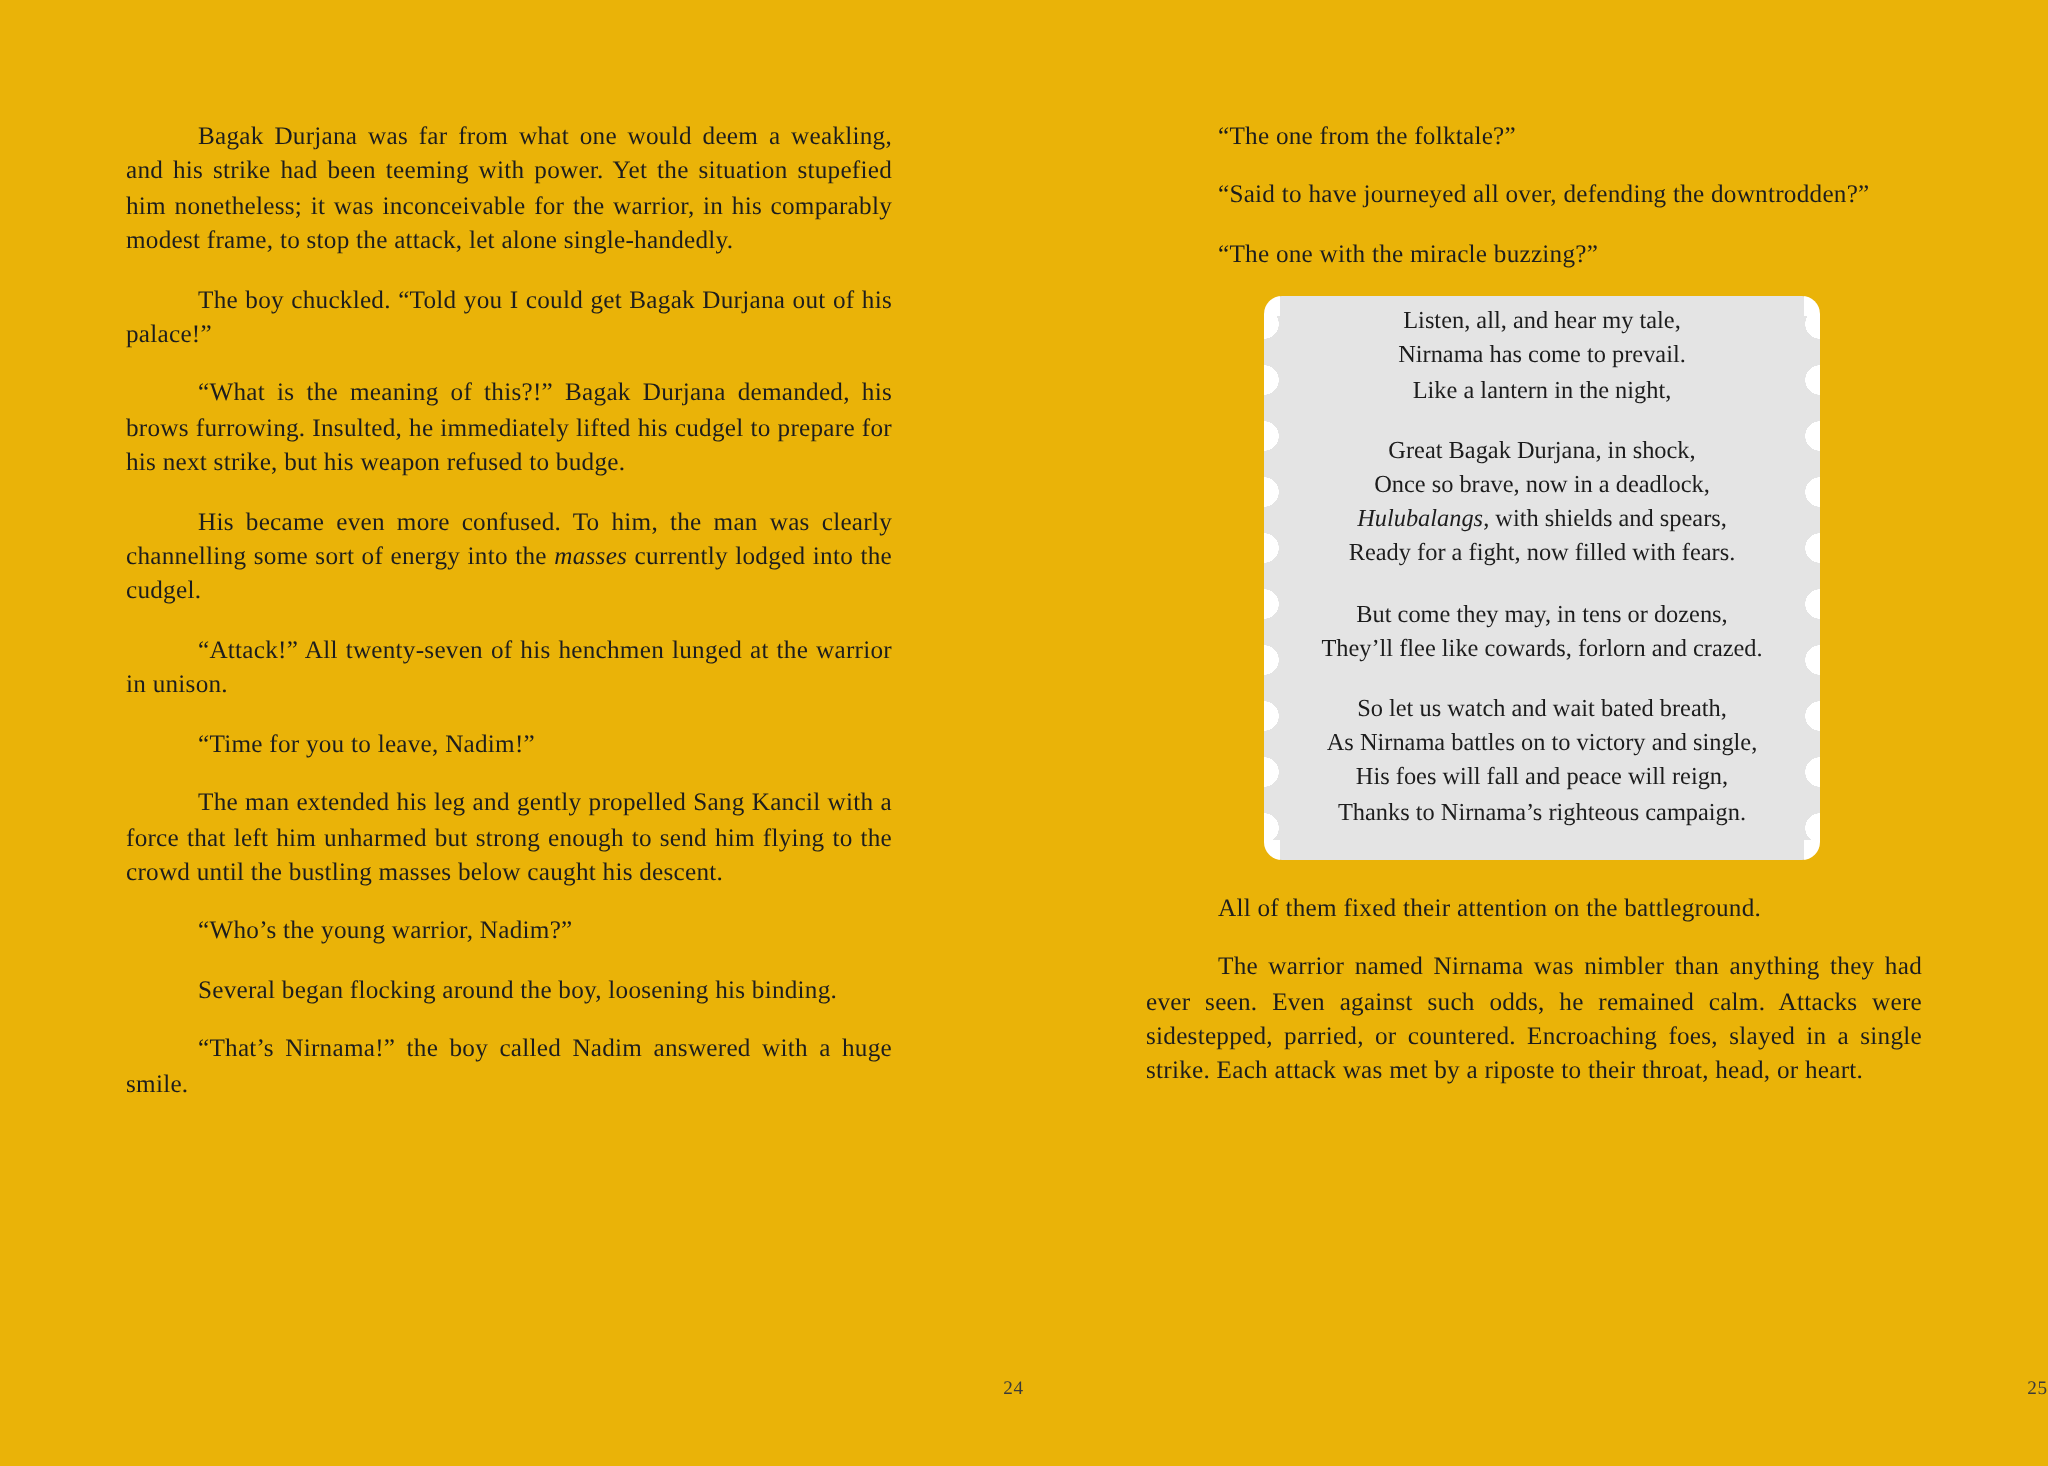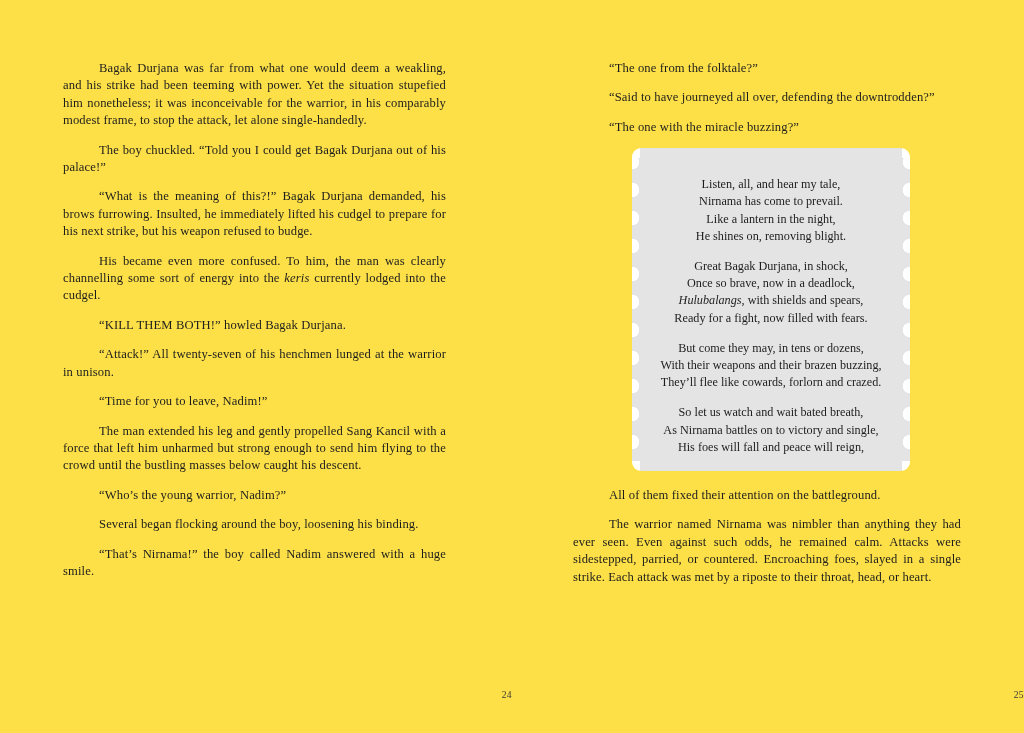--- a/index.html
+++ b/index.html
@@ -18,21 +18,21 @@
   .spread {
     position: absolute;
     inset: 0;
     display: flex;
   }
 
   .page {
     position: relative;
     width: 512px;
     height: 733px;
-    background: #fde047;
+    background: #eab308;
     box-sizing: border-box;
   }
 
   .column {
     position: absolute;
     top: 60px;
   }
   .page-left .column  { left: 63px;  width: 383px; }
   .page-right .column { left: 573px; width: 388px; }
   
@@ -68,21 +68,21 @@
   .verse-wrap {
     position: relative;
     margin: 10px 0 16px 0;
     width: 278px;
     margin-left: 59px;
   }
   .verse-box {
     position: relative;
     background: #e4e4e4;
     border-radius: 9px;
-    padding: 28px 16px 15px 16px;
+    padding: 4px 16px 15px 16px;
     box-sizing: border-box;
     
     -webkit-mask-image:
       radial-gradient(circle 6.2px at 6.2px 14px, #000 98%, transparent 100%),
       linear-gradient(#000, #000);
     mask-image:
       radial-gradient(circle 6.2px at 6.2px 14px, #000 98%, transparent 100%),
       linear-gradient(#000, #000);
   }
   
@@ -139,23 +139,22 @@
 <body>
 
 <div class="spread">
 
   <div class="page page-left">
     <div class="column">
       <p class="para">Bagak Durjana was far from what one would deem a weakling, and his strike had been teeming with power. Yet the situation stupefied him nonetheless; it was inconceivable for the warrior, in his comparably modest frame, to stop the attack, let alone single-handedly.</p>
       <p class="para">The boy chuckled. “Told you I could get Bagak Durjana out of his palace!”</p>
       <p class="para"> “What is the meaning of this?!” Bagak Durjana demanded, his brows furrowing. Insulted, he immediately lifted his cudgel to prepare for his next strike, but his weapon refused to budge.</p>
 
-      <p class="para"><span>His became even more confused. To him, the man was clearly channelling some sort of energy into the </span><em>keris</em><span> currently lodged into the cudgel.</span></p>
-
-      <p class="para">“KILL THEM BOTH!” howled Bagak Durjana.</p>
+      <p class="para"><span>His became even more confused. To him, the man was clearly channelling some sort of energy into the </span><em>masses</em><span> currently lodged into the cudgel.</span></p>
+
       <p class="para">“Attack!” All twenty-seven of his henchmen lunged at the warrior in unison.</p>
       <p class="para">“Time for you to leave, Nadim!”</p>
       <p class="para">The man extended his leg and gently propelled Sang Kancil with a force that left him unharmed but strong enough to send him flying to the crowd until the bustling masses below caught his descent.</p>
       <p class="para">“Who’s the young warrior, Nadim?”</p>
       <p class="para">Several began flocking around the boy, loosening his binding.</p>
       <p class="para">“That’s Nirnama!” the boy called Nadim answered with a huge smile.</p>
     </div>
     <div class="page-num">24</div>
   </div>
 
@@ -165,37 +164,36 @@
       <p class="para">“Said to have journeyed all over, defending the downtrodden?”</p>
       <p class="para">“The one with the miracle buzzing?”</p>
 
       <div class="verse-wrap">
         <div class="verse-box">
           <div id="verse-stanzas">
               <p class="verse-stanza">
                 <span class="verse-line">Listen, all, and hear my tale,</span>
                 <span class="verse-line">Nirnama has come to prevail.</span>
                 <span class="verse-line">Like a lantern in the night,</span>
-                <span class="verse-line">He shines on, removing blight.</span>
               </p>
               <p class="verse-stanza">
                 <span class="verse-line">Great Bagak Durjana, in shock,</span>
                 <span class="verse-line">Once so brave, now in a deadlock,</span>
                 <span class="verse-line"><em>Hulubalangs</em>, with shields and spears,</span>
                 <span class="verse-line">Ready for a fight, now filled with fears.</span>
               </p>
               <p class="verse-stanza">
                 <span class="verse-line">But come they may, in tens or dozens,</span>
-                <span class="verse-line">With their weapons and their brazen buzzing,</span>
                 <span class="verse-line">They’ll flee like cowards, forlorn and crazed.</span>
               </p>
               <p class="verse-stanza">
                 <span class="verse-line">So let us watch and wait bated breath,</span>
                 <span class="verse-line">As Nirnama battles on to victory and single,</span>
                 <span class="verse-line">His foes will fall and peace will reign,</span>
+                <span class="verse-line">Thanks to Nirnama’s righteous campaign.</span>
               </p>
             </div>
           <span class="scallop scallop-left"></span>
           <span class="scallop scallop-right"></span>
           <span class="cap cap-top"></span>
           <span class="cap cap-bottom"></span>
         </div>
       </div>
 
       <p class="para">All of them fixed their attention on the battleground.</p>

